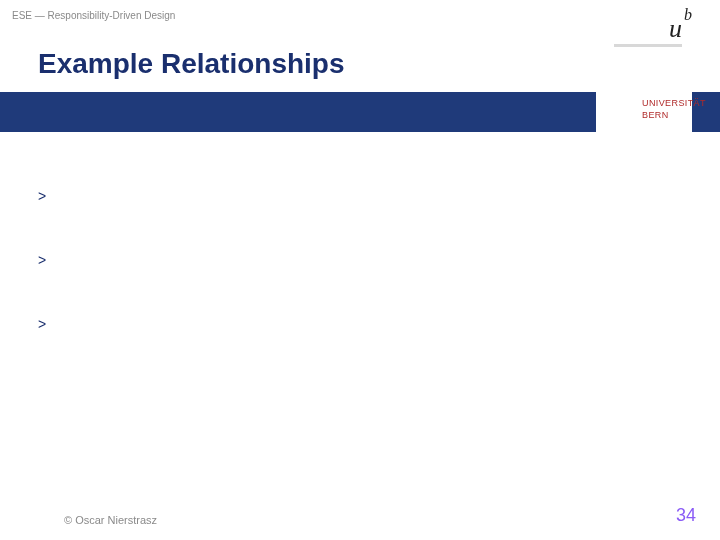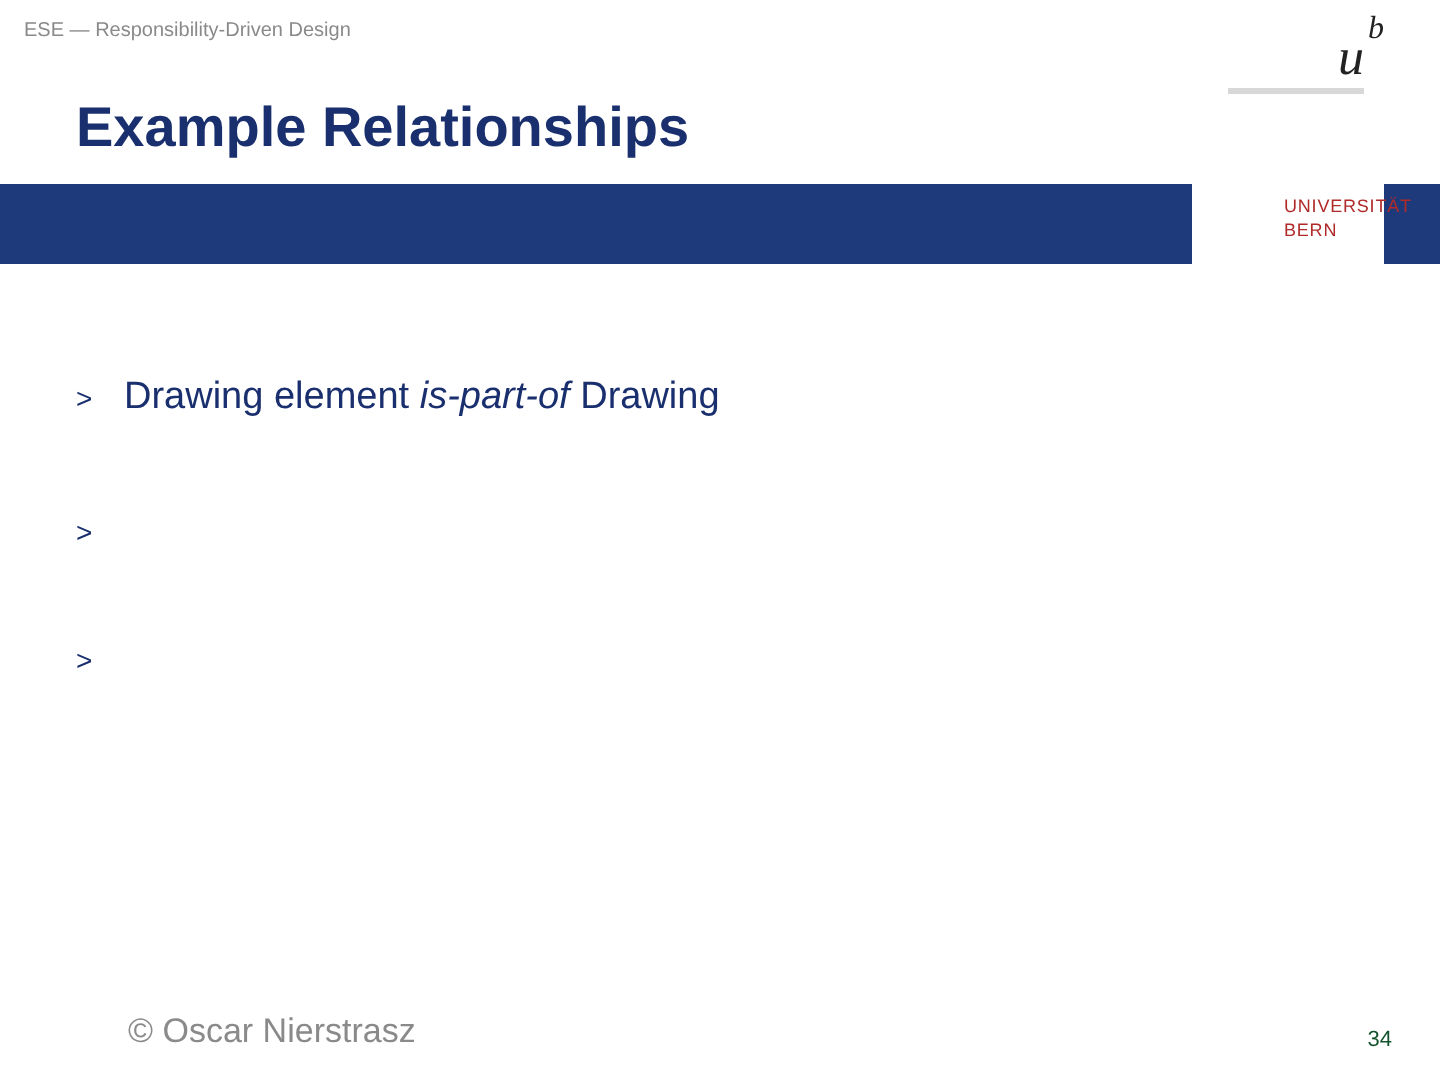--- a/index.html
+++ b/index.html
@@ -11,22 +11,22 @@
   .logo-block { position: absolute; top: 0; right: 28px; width: 96px; height: 132px; background: #fff; }
   .logo-u { position: absolute; top: 14px; right: 10px; font-family: Georgia, 'Times New Roman', serif; font-size: 26px; font-style: italic; color: #222; }
   .logo-b { position: absolute; top: 6px; right: 0; font-family: Georgia, 'Times New Roman', serif; font-size: 16px; font-style: italic; color: #222; }
   .logo-underline { position: absolute; top: 44px; left: 18px; width: 68px; height: 3px; background: #d8d8d8; }
   .uni-label { position: absolute; top: 98px; left: 594px; font-size: 9px; letter-spacing: 0.4px; color: #b02a2a; line-height: 1.3; margin-left: 48px; }
   .content { position: absolute; top: 188px; left: 38px; right: 38px; }
   .item { margin-bottom: 48px; font-size: 19px; color: #1a2f6e; display: flex; align-items: baseline; }
   .marker { color: #1a2f6e; font-size: 14px; width: 24px; flex: 0 0 24px; }
   .line { display: inline; }
   .em { font-style: italic; }
-  .footer-left { position: absolute; bottom: 14px; left: 64px; font-size: 17px; color: #8a8a8a; }
-  .footer-right { position: absolute; bottom: 14px; right: 24px; font-size: 11px; color: #14532d; }
+  .footer-left { position: absolute; bottom: 14px; left: 64px; font-size: 11px; color: #8a8a8a; }
+  .footer-right { position: absolute; bottom: 14px; right: 24px; font-size: 18px; color: #8b5cf6; }
 </style>
 </head>
 <body>
 
 <div class="slide">
 
   <div class="breadcrumb">ESE — Responsibility-Driven Design</div>
 
   <div class="title">Example Relationships</div>
 
@@ -38,23 +38,20 @@
     <div class="logo-underline"></div>
   </div>
   <div class="uni-label">
     <span>UNIVERSITÄT</span><br>
     <span>BERN</span>
   </div>
 
   <div class="content">
     <div class="item">
       <span class="marker">&gt;</span>
-      <span class="line">
-        <span>Drawing element </span><span class="em">is-part-of</span><span> Drawing</span>
-      </span>
     </div>
     <div class="item">
       <span class="marker">&gt;</span>
     </div>
     <div class="item">
       <span class="marker">&gt;</span>
     </div>
   </div>
 
   <div class="footer-left">© Oscar Nierstrasz</div>

